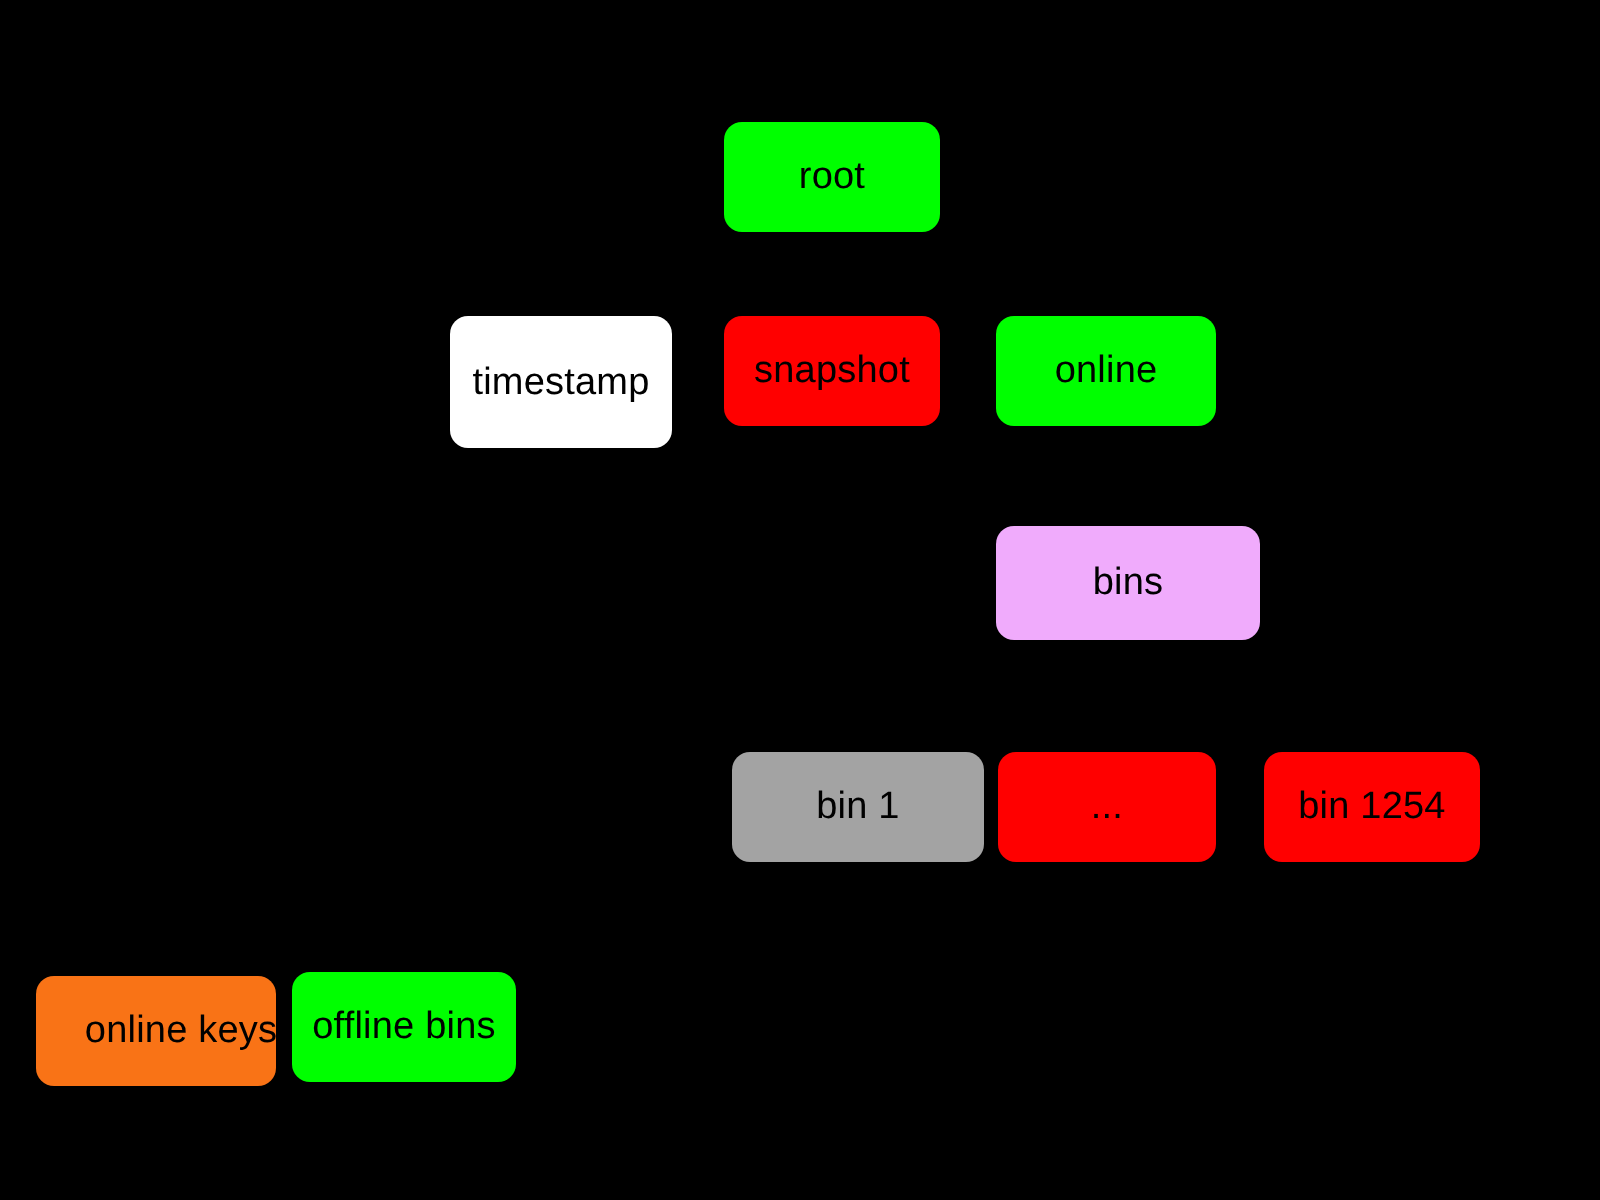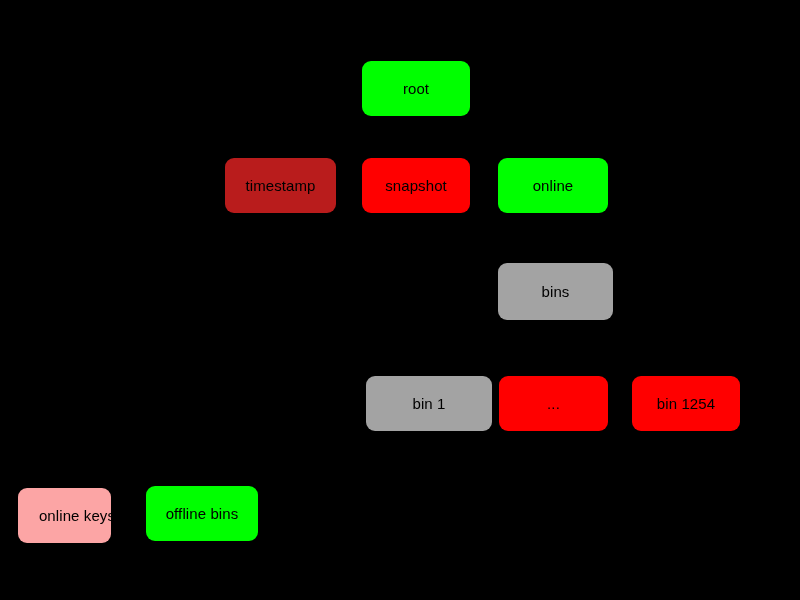--- a/index.html
+++ b/index.html
@@ -16,59 +16,59 @@
     font-family: "Liberation Sans", sans-serif;
   }
   .node {
     position: absolute;
     display: flex;
     align-items: center;
     justify-content: center;
     box-sizing: border-box;
     border-radius: 9px;
     color: #000000;
-    font-size: 15px;
+    font-size: 19px;
     font-weight: 400;
     line-height: 1;
     letter-spacing: 0.1px;
     text-align: center;
     white-space: nowrap;
     user-select: none;
   }
   .node-label {
     pointer-events: none;
   }
 </style>
 </head>
 <body>
 
 <div id="canvas" style="width: 800px; height: 600px; background: rgb(0, 0, 0);">
     <div class="node" style="left: 362px; top: 61px; width: 108px; height: 55px; background: rgb(0, 255, 0); color: rgb(0, 0, 0);">
       <span class="node-label">root</span>
     </div>
-    <div class="node" style="left: 225px; top: 158px; width: 111px; height: 55px; background: #b91c1c; color: rgb(0, 0, 0);">
+    <div class="node" style="left: 225px; top: 158px; width: 111px; height: 66px; background: #ffffff; color: rgb(0, 0, 0);">
       <span class="node-label">timestamp</span>
     </div>
     <div class="node" style="left: 362px; top: 158px; width: 108px; height: 55px; background: rgb(255, 0, 0); color: rgb(0, 0, 0);">
       <span class="node-label">snapshot</span>
     </div>
     <div class="node" style="left: 498px; top: 158px; width: 110px; height: 55px; background: rgb(0, 255, 0); color: rgb(0, 0, 0);">
       <span class="node-label">online</span>
     </div>
-    <div class="node" style="left: 498px; top: 263px; width: 115px; height: 57px; background: #a3a3a3; color: rgb(0, 0, 0);">
+    <div class="node" style="left: 498px; top: 263px; width: 132px; height: 57px; background: #f0abfc; color: rgb(0, 0, 0);">
       <span class="node-label">bins</span>
     </div>
     <div class="node" style="left: 366px; top: 376px; width: 126px; height: 55px; background: #a3a3a3; color: rgb(0, 0, 0);">
       <span class="node-label">bin 1</span>
     </div>
     <div class="node" style="left: 499px; top: 376px; width: 109px; height: 55px; background: rgb(255, 0, 0); color: rgb(0, 0, 0);">
       <span class="node-label">...</span>
     </div>
     <div class="node" style="left: 632px; top: 376px; width: 108px; height: 55px; background: rgb(255, 0, 0); color: rgb(0, 0, 0);">
       <span class="node-label">bin 1254</span>
     </div>
-    <div class="node" style="left: 18px; top: 488px; width: 93px; height: 55px; background: #fca5a5; color: rgb(0, 0, 0); padding-left: 25px;">
+    <div class="node" style="left: 18px; top: 488px; width: 120px; height: 55px; background: #f97316; color: rgb(0, 0, 0); padding-left: 25px;">
       <span class="node-label">online keys</span>
     </div>
     <div class="node" style="left: 146px; top: 486px; width: 112px; height: 55px; background: rgb(0, 255, 0); color: rgb(0, 0, 0);">
       <span class="node-label">offline bins</span>
     </div>
   </div>
 
 </body></html>

